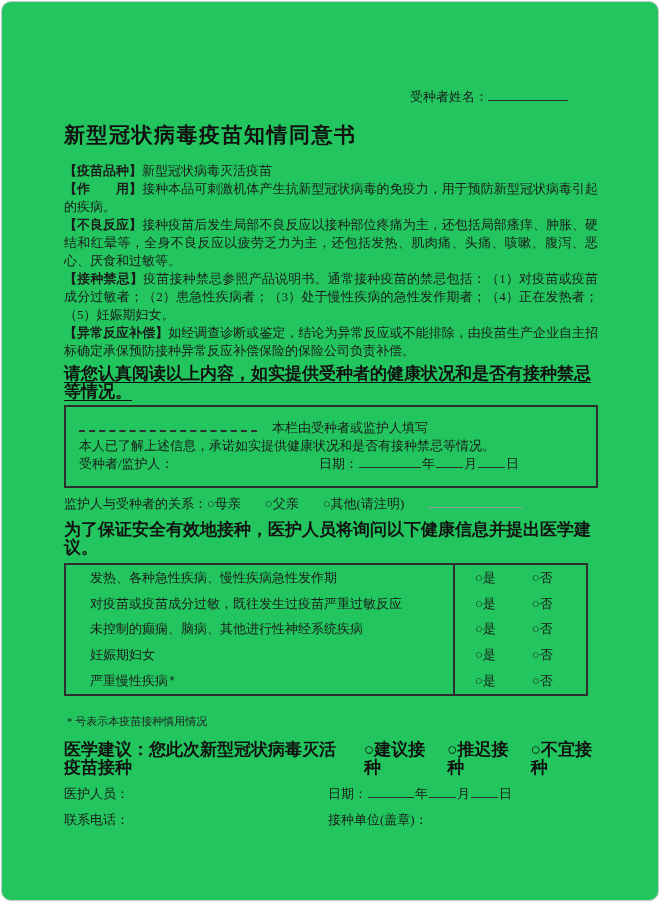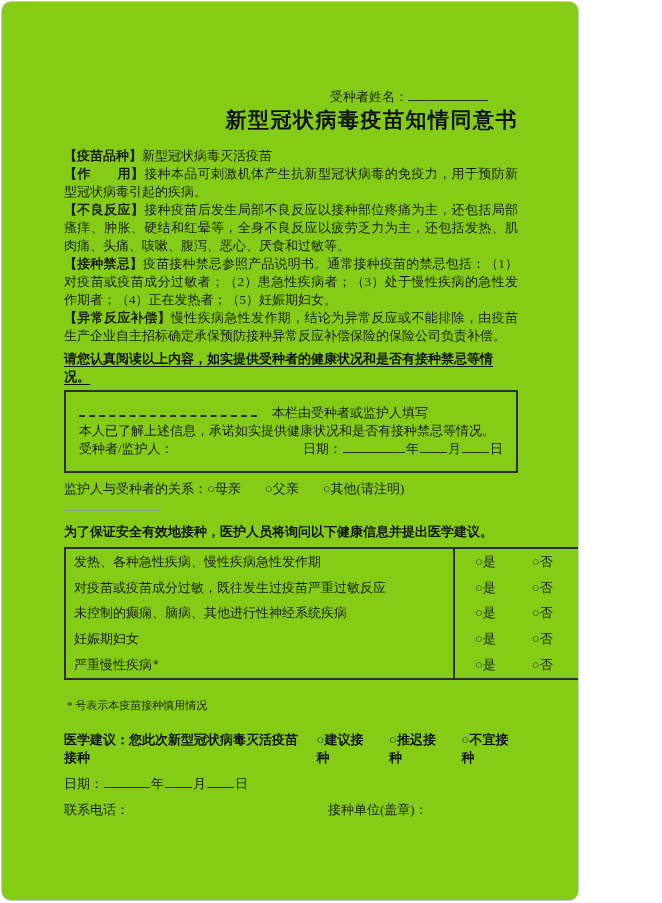--- a/index.html
+++ b/index.html
@@ -4,49 +4,49 @@
 <style>
   * { box-sizing: border-box; }
   html,body { margin:0; padding:0; }
   body {
     width:662px; height:903px; position:relative;
     background:#ffffff; color:#1b1b1b;
     font-family:"Liberation Serif", serif;
     overflow:hidden;
   }
   .page {
-    position:absolute; left:1px; top:1px; width:578px; height:900px;
-    background:#84cc16; border:1px solid #cbcbcb; border-radius:10px;
+    position:absolute; left:1px; top:1px; width:658px; height:900px;
+    background:#22c55e; border:1px solid #cbcbcb; border-radius:10px;
     overflow:hidden;
   }
   .content { padding:86px 60px 0 62px; }
 
   .name-row { text-align:right; font-size:13px; padding-right:30px; }
   .blank {
     display:inline-block; border-bottom:1px solid #2e2e2e;
     height:13px; vertical-align:baseline;
   }
   .w80 { width:80px; } .w62 { width:62px; } .w46 { width:46px; }
   .w27 { width:27px; } 
   .w95 { width:95px; border-bottom-color:#9a9a9a; }
 
   .title {
-    text-align:right;
+    margin-top:15px; text-align:left;
     font-family:"Liberation Sans", sans-serif; font-weight:bold;
     font-size:21px; letter-spacing:1.5px; color:#111;
   }
 
   .body-text { margin-top:13px; font-size:13px; line-height:18px; }
   .body-text p { margin:0; text-align:justify; }
   .intro { text-indent:2em; }
   .sec-label { font-weight:bold; }
 
   .notice {
     font-family:"Liberation Sans", sans-serif; font-weight:bold;
-    font-size:13px; line-height:18px; color:#111;
+    font-size:17px; line-height:18px; color:#111;
   }
   .read-notice { margin-top:5px; text-decoration:underline; text-underline-offset:3px; }
 
   .consent-box {
     margin-top:4px; border:2px solid #2e2e2e;
     padding:12px 13px 13px; font-size:13px;
   }
   .box-row { display:flex; align-items:baseline; }
   .box-row + .box-row { }
   .dash-line {
@@ -58,31 +58,31 @@
   .date-group .blank { margin:0 1px; }
 
   .relation-row { margin-top:7px; font-size:13px; }
   .relation-row .ropt { margin-right:24px; }
   .relation-row .ropt:last-of-type { margin-right:0; }
 
   .health-notice { margin-top:8px; }
 
   .htable { margin-top:6px; border:2px solid #2e2e2e; width:524px; }
   .trow { display:flex; height:25.8px; }
-  .tq { flex:1; padding-left:8px; font-size:13px; display:flex; align-items:center;font-family:Liberation Mono, monospace; }
+  .tq { flex:1; padding-left:24px; font-size:13px; display:flex; align-items:center;font-family:Liberation Mono, monospace; }
   .topts {
     width:133px; border-left:2px solid #2e2e2e;
     display:flex; align-items:center; padding-left:20px; gap:36px;
     font-size:13px;
   }
 
   .footnote { margin-top:18px; font-size:11px; color:#222; padding-left:3px; }
 
   .advice-row {
-    margin-top:18px; display:flex; gap:16px; align-items:baseline; flex-wrap:nowrap;
+    margin-top:12px; display:flex; gap:16px; align-items:baseline; flex-wrap:nowrap;
   }
   .advice-row .aopt { margin-right:2px; }
 
   .duo-row { display:flex; font-size:13px; margin-top:8px; align-items:baseline; }
   .duo-left { width:264px; }
 </style>
 </head>
 <body>
 
 <div class="page">
@@ -92,21 +92,21 @@
       <span>受种者姓名：</span><span class="blank w80"></span>
     </div>
 
     <div class="title">新型冠状病毒疫苗知情同意书</div>
 
     <div class="body-text">
       <p><span class="sec-label">【疫苗品种】</span><span>新型冠状病毒灭活疫苗</span></p>
       <p><span class="sec-label">【作　　用】</span><span>接种本品可刺激机体产生抗新型冠状病毒的免疫力，用于预防新型冠状病毒引起的疾病。</span></p>
       <p><span class="sec-label">【不良反应】</span><span>接种疫苗后发生局部不良反应以接种部位疼痛为主，还包括局部瘙痒、肿胀、硬结和红晕等，全身不良反应以疲劳乏力为主，还包括发热、肌肉痛、头痛、咳嗽、腹泻、恶心、厌食和过敏等。</span></p>
       <p><span class="sec-label">【接种禁忌】</span><span>疫苗接种禁忌参照产品说明书。通常接种疫苗的禁忌包括：（1）对疫苗或疫苗成分过敏者；（2）患急性疾病者；（3）处于慢性疾病的急性发作期者；（4）正在发热者；（5）妊娠期妇女。</span></p>
-      <p><span class="sec-label">【异常反应补偿】</span><span>慢性疾病急性发作期，结论为异常反应或不能排除，由疫苗生产企业自主招标确定承保预防接种异常反应补偿保险的保险公司负责补偿。</span></p>
+      <p><span class="sec-label">【异常反应补偿】</span><span>如经调查诊断或鉴定，结论为异常反应或不能排除，由疫苗生产企业自主招标确定承保预防接种异常反应补偿保险的保险公司负责补偿。</span></p>
     </div>
 
     <div class="notice read-notice">请您认真阅读以上内容，如实提供受种者的健康状况和是否有接种禁忌等情况。</div>
 
     <div class="consent-box">
       <div class="box-row">
         <span class="dash-line"></span>
         <span>本栏由受种者或监护人填写</span>
       </div>
       <div class="box-row">
@@ -165,20 +165,21 @@
     <div class="footnote">* 号表示本疫苗接种慎用情况</div>
 
     <div class="notice advice-row">
       <span>医学建议：您此次新型冠状病毒灭活疫苗接种</span>
         <span class="aopt">○建议接种</span>
         <span class="aopt">○推迟接种</span>
         <span class="aopt">○不宜接种</span>
     </div>
 
     <div class="duo-row">
+      <span class="duo-left">医护人员：</span>
       <span class="date-group"><span>日期：</span><span class="blank w46"></span><span>年</span><span class="blank w27"></span><span>月</span><span class="blank w27"></span><span>日</span></span>
     </div>
 
     <div class="duo-row">
       <span class="duo-left">联系电话：</span>
       <span>接种单位(盖章)：</span>
     </div>
 
   </div>
 </div>

